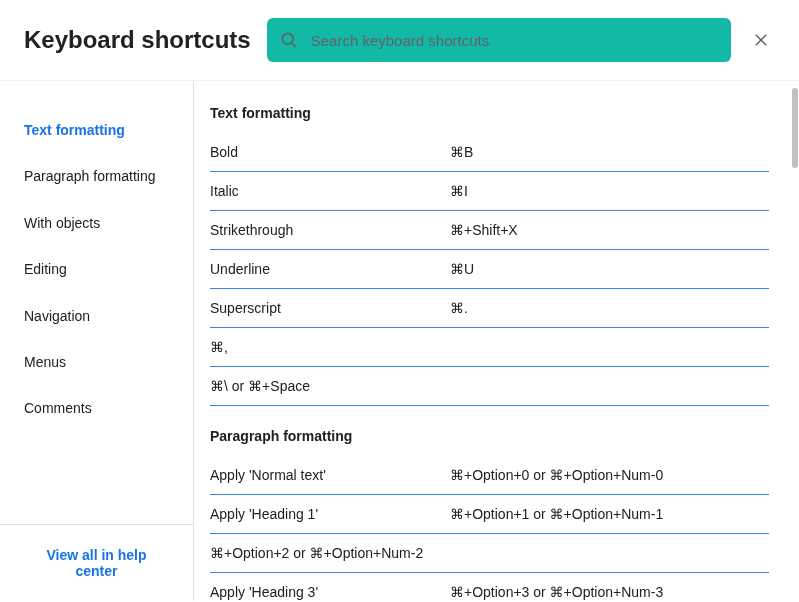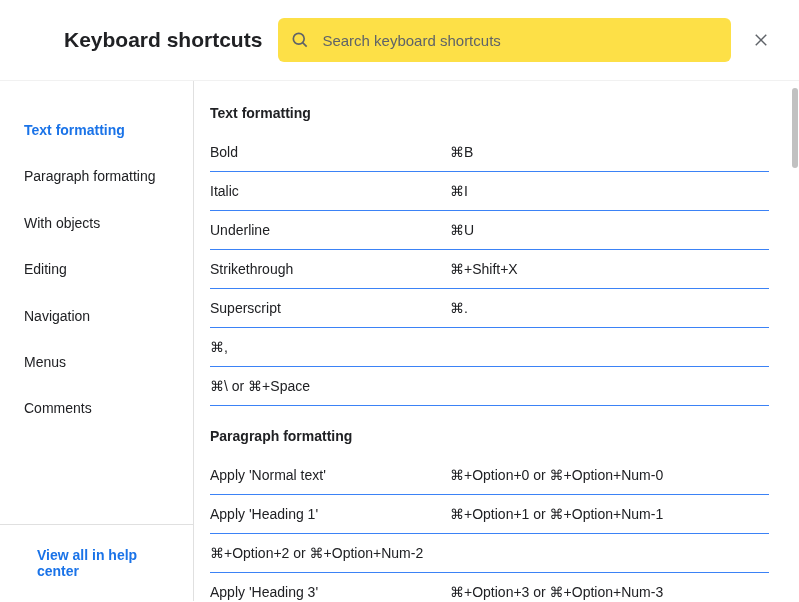--- a/index.html
+++ b/index.html
@@ -14,30 +14,29 @@
       position: relative;
     }
     .header {
       display: flex;
       align-items: center;
       padding: 18px 24px;
       gap: 16px;
       border-bottom: 1px solid #f1f1f1;
     }
     .title {
-      font-size: 21px;
+      font-size: 24px;
       font-weight: bold;
       white-space: nowrap;
-      margin-left: 40px;
     }
     .search-wrap {
       flex: 1;
       display: flex;
       align-items: center;
-      background: #fde047;
+      background: #14b8a6;
       border-radius: 6px;
       height: 44px;
       padding: 0 12px;
       gap: 12px;
     }
     .search-icon {
       width: 20px; height: 20px;
       color: #5f6368;
       flex-shrink: 0;
     }
@@ -79,20 +78,21 @@
       cursor: pointer;
       line-height: 1.6;
     }
     .sidebar-item.active {
       color: #1a73e8;
       font-weight: bold;
     }
     .sidebar-footer {
       border-top: 1px solid #e0e0e0;
       padding: 22px 37px;
+      text-align: center;
     }
     .help-link {
       color: #1a73e8;
       font-size: 14px;
       font-weight: bold;
       cursor: pointer;
     }
     .content {
       flex: 1;
       overflow-y: auto;
@@ -168,28 +168,28 @@
     <div class="section-title">Text formatting</div>
     <div class="row">
         <div class="row-name">Bold</div>
         <div class="row-keys">⌘B</div>
       </div>
     <div class="row">
         <div class="row-name">Italic</div>
         <div class="row-keys">⌘I</div>
       </div>
     <div class="row">
+        <div class="row-name">Strikethrough</div>
+        <div class="row-keys">⌘+Shift+X</div>
+      </div>
+    <div class="row">
         <div class="row-name">Underline</div>
         <div class="row-keys">⌘U</div>
       </div>
     <div class="row">
-        <div class="row-name">Strikethrough</div>
-        <div class="row-keys">⌘+Shift+X</div>
-      </div>
-    <div class="row">
         <div class="row-name">Superscript</div>
         <div class="row-keys">⌘.</div>
       </div>
     <div class="row">
         <div class="row-keys">⌘,</div>
       </div>
     <div class="row">
         <div class="row-keys">⌘\ or ⌘+Space</div>
       </div>
 

